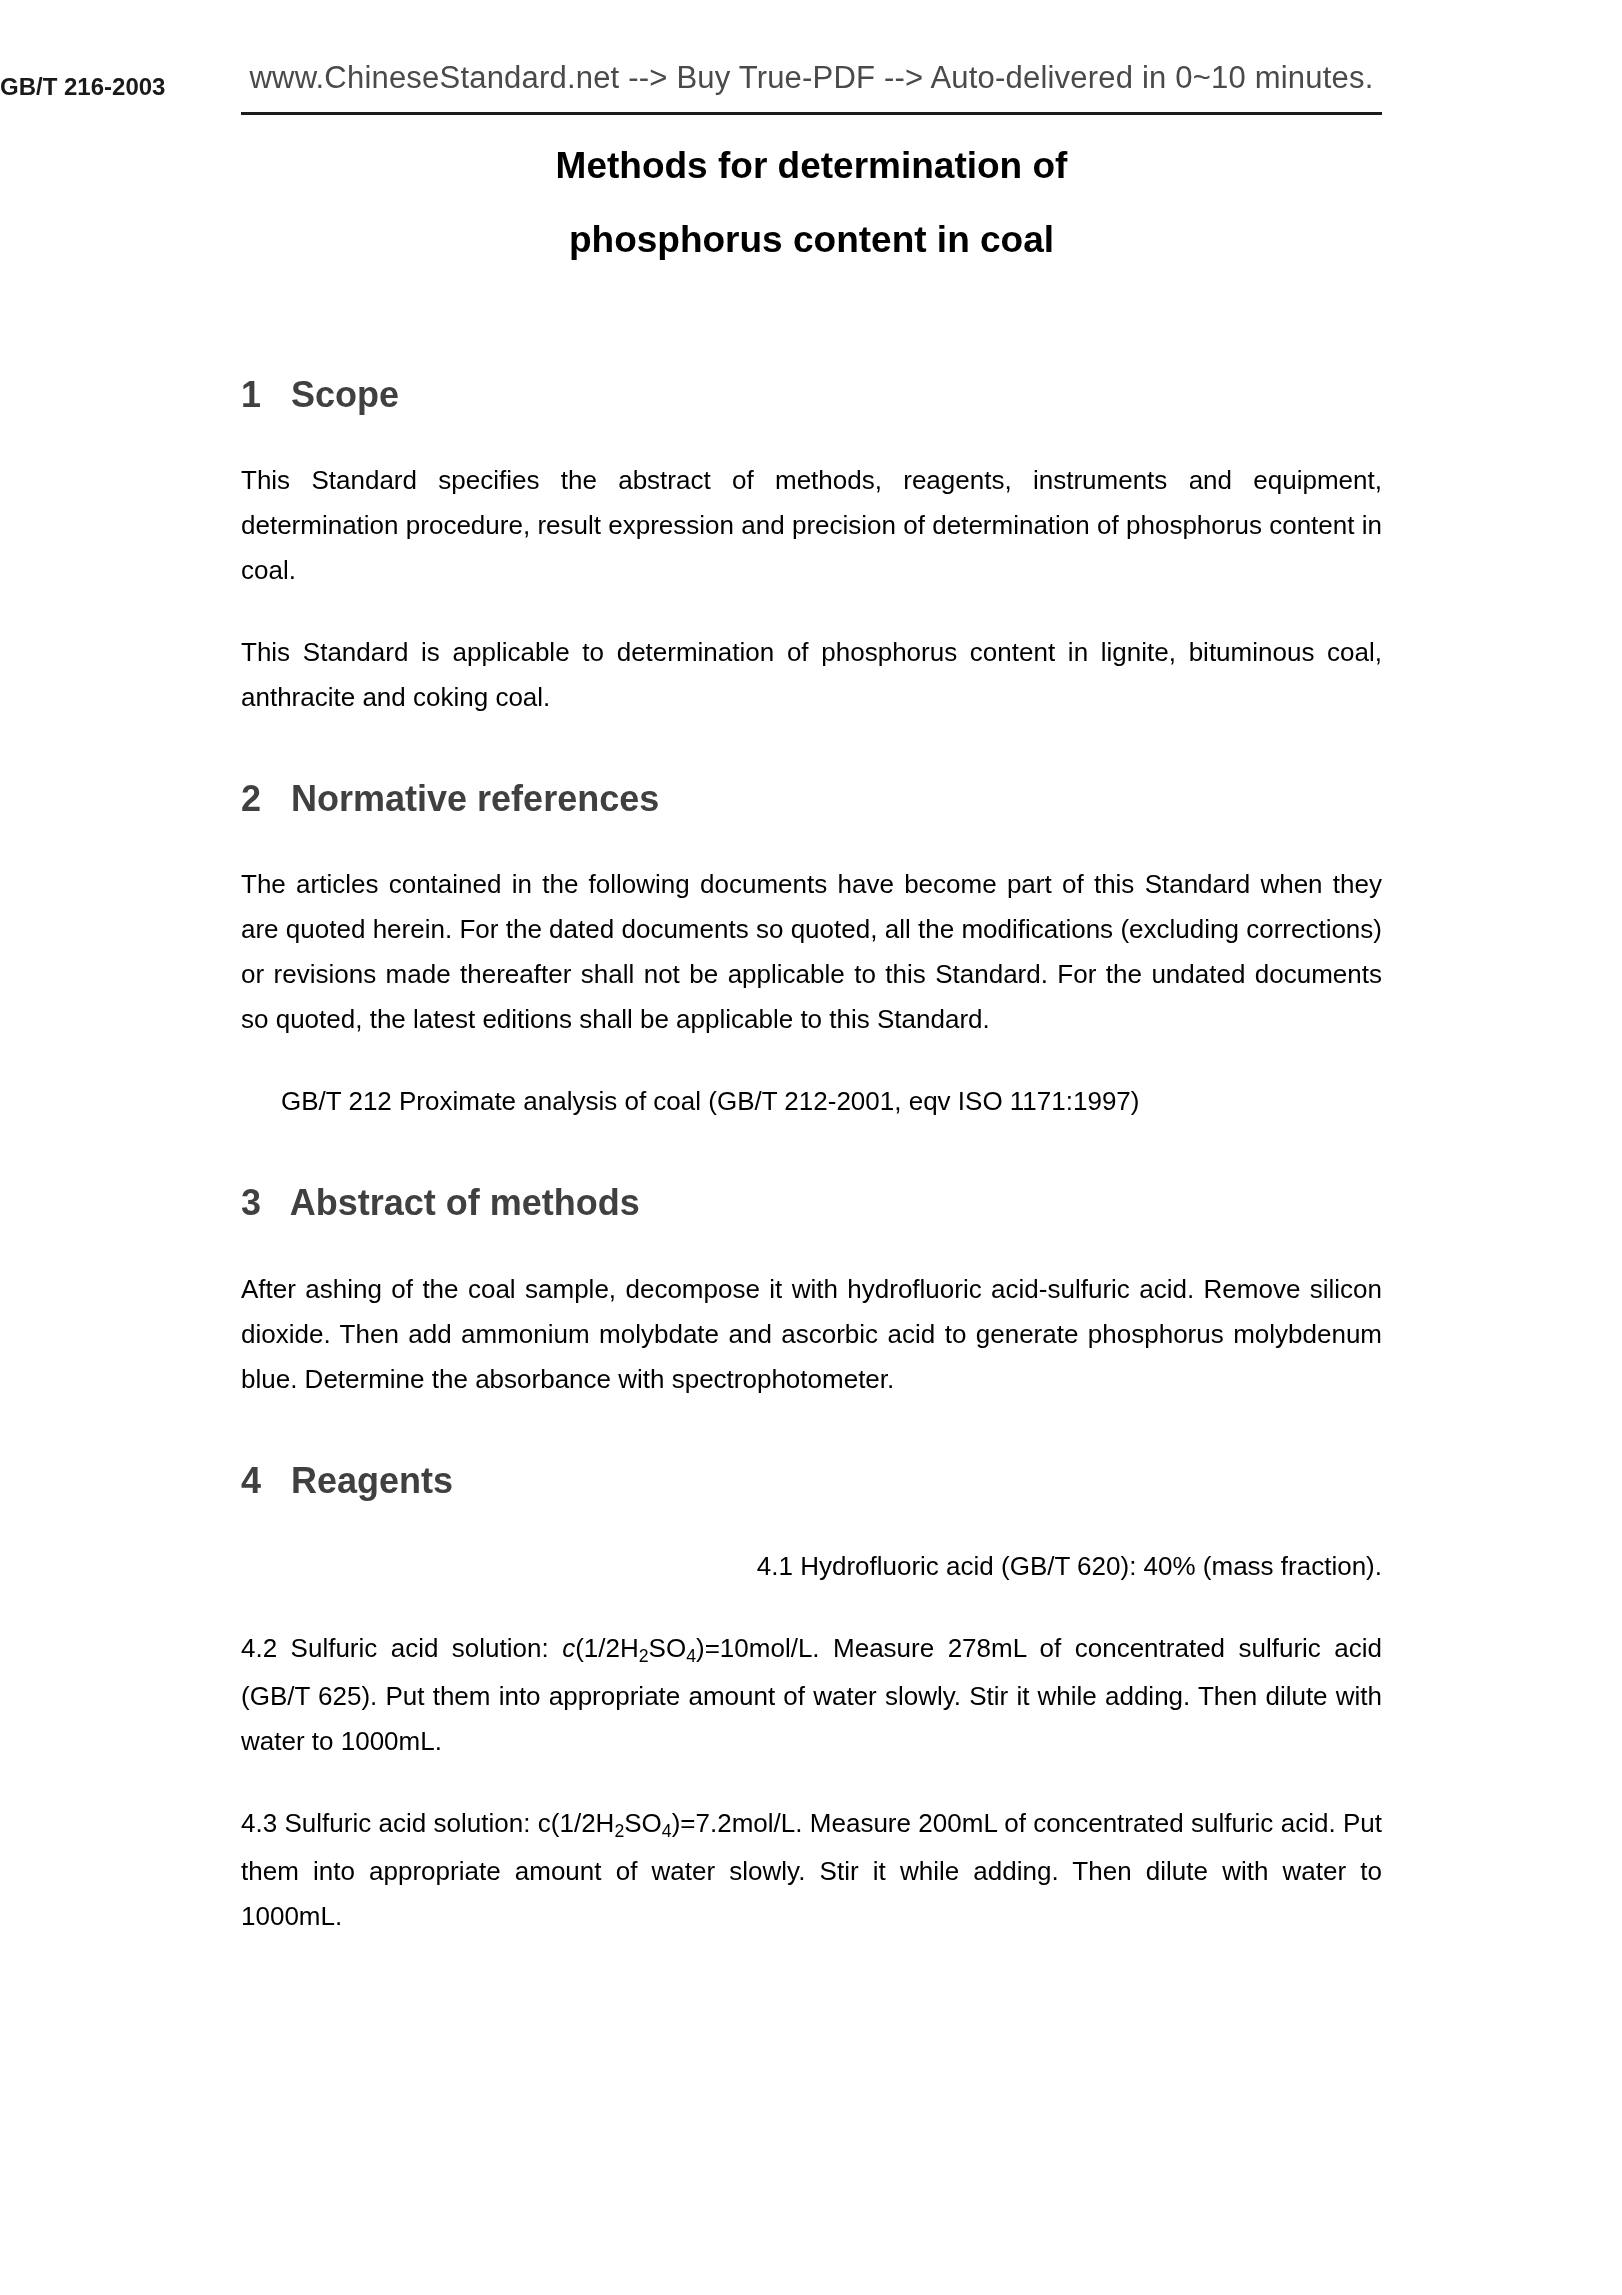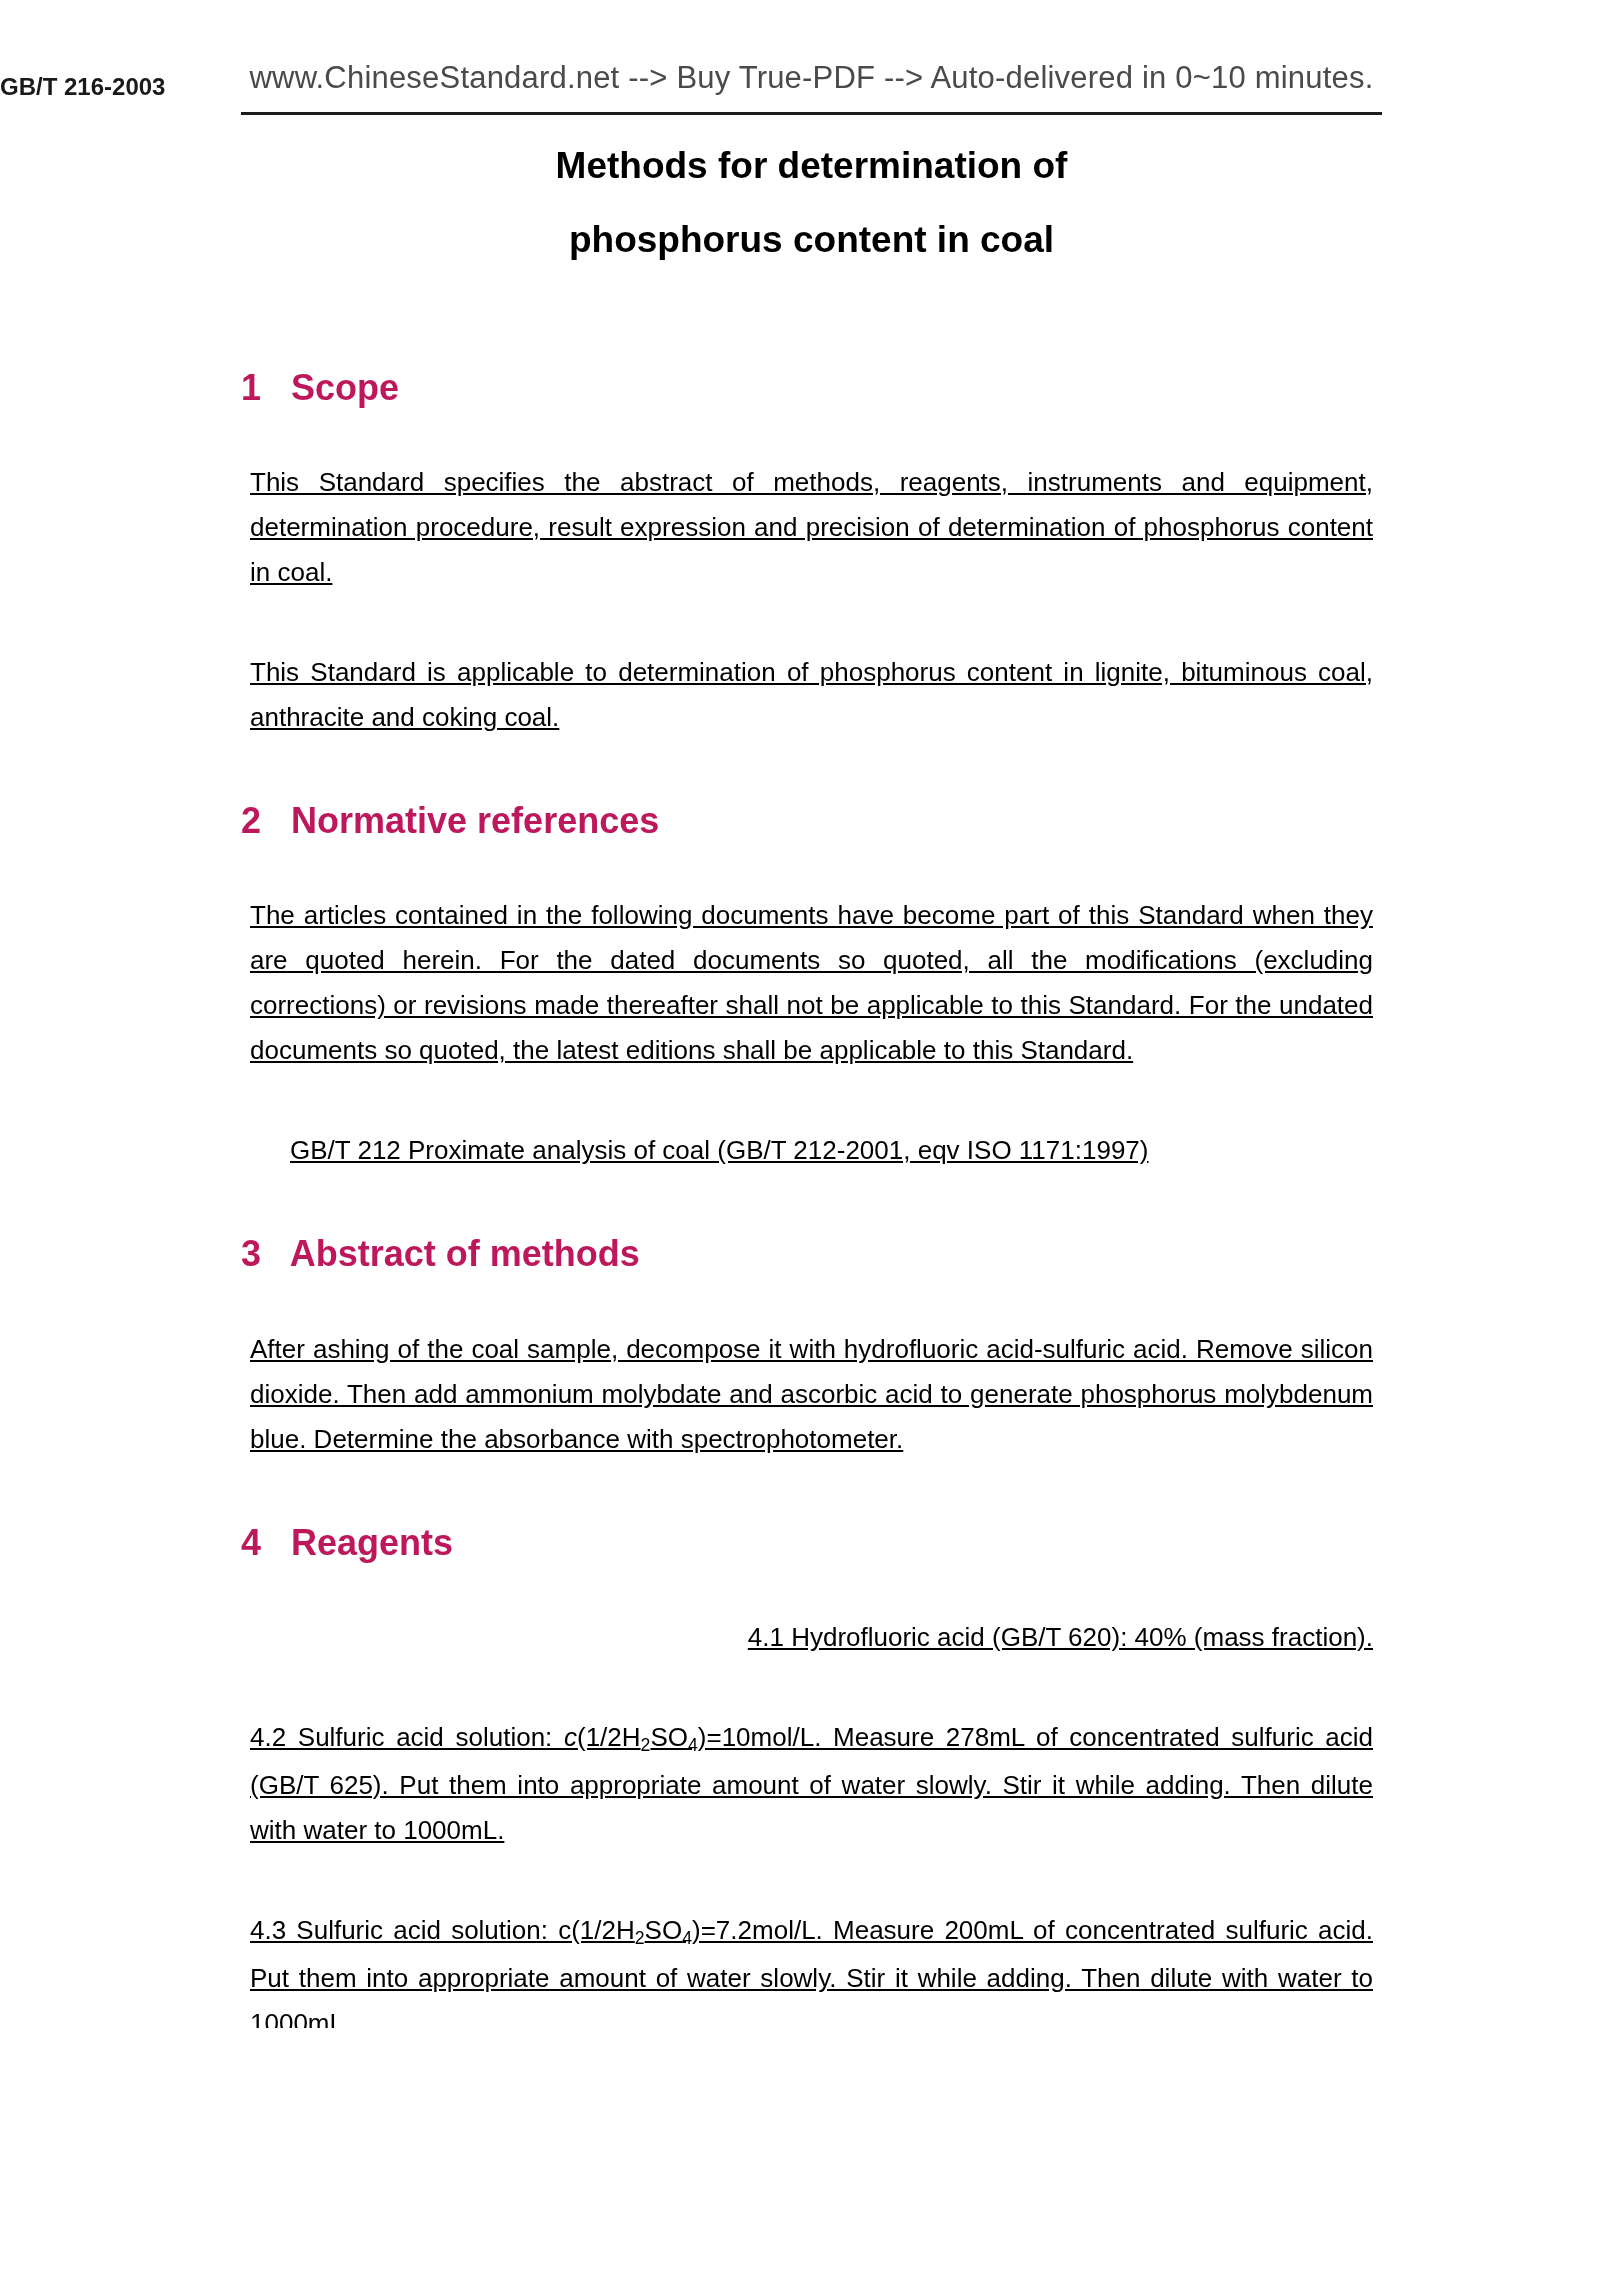--- a/index.html
+++ b/index.html
@@ -75,35 +75,34 @@
     color: #000;
   }
   .doc-title .t-line { display: block; }
   .doc-title .t-line + .t-line { margin-top: 37px; }
 
   .spacer-after-title { height: 108px; }
 
   h2.section {
     font-size: 36px;
     font-weight: bold;
-    margin: 0 0 0 0;
+    margin: 7px 0 0 0;
     line-height: 1.2;
-    color: #be185d;
+    color: #404040;
     white-space: pre;
   }
 
   p.body {
     font-size: 26px;
     line-height: 45px;
     text-align: justify;
     text-justify: inter-word;
-    margin: 9px;
+    margin: 0;
     color: #000;
     hyphens: none;
-    text-decoration: underline;
   }
   p.body.left { text-align: right; }
   p.indented {
     padding-left: 40px;
     text-align: left;
   }
 
   
   .gap-sec-to-par { height: 42px; }
   .gap-par { height: 37px; }

